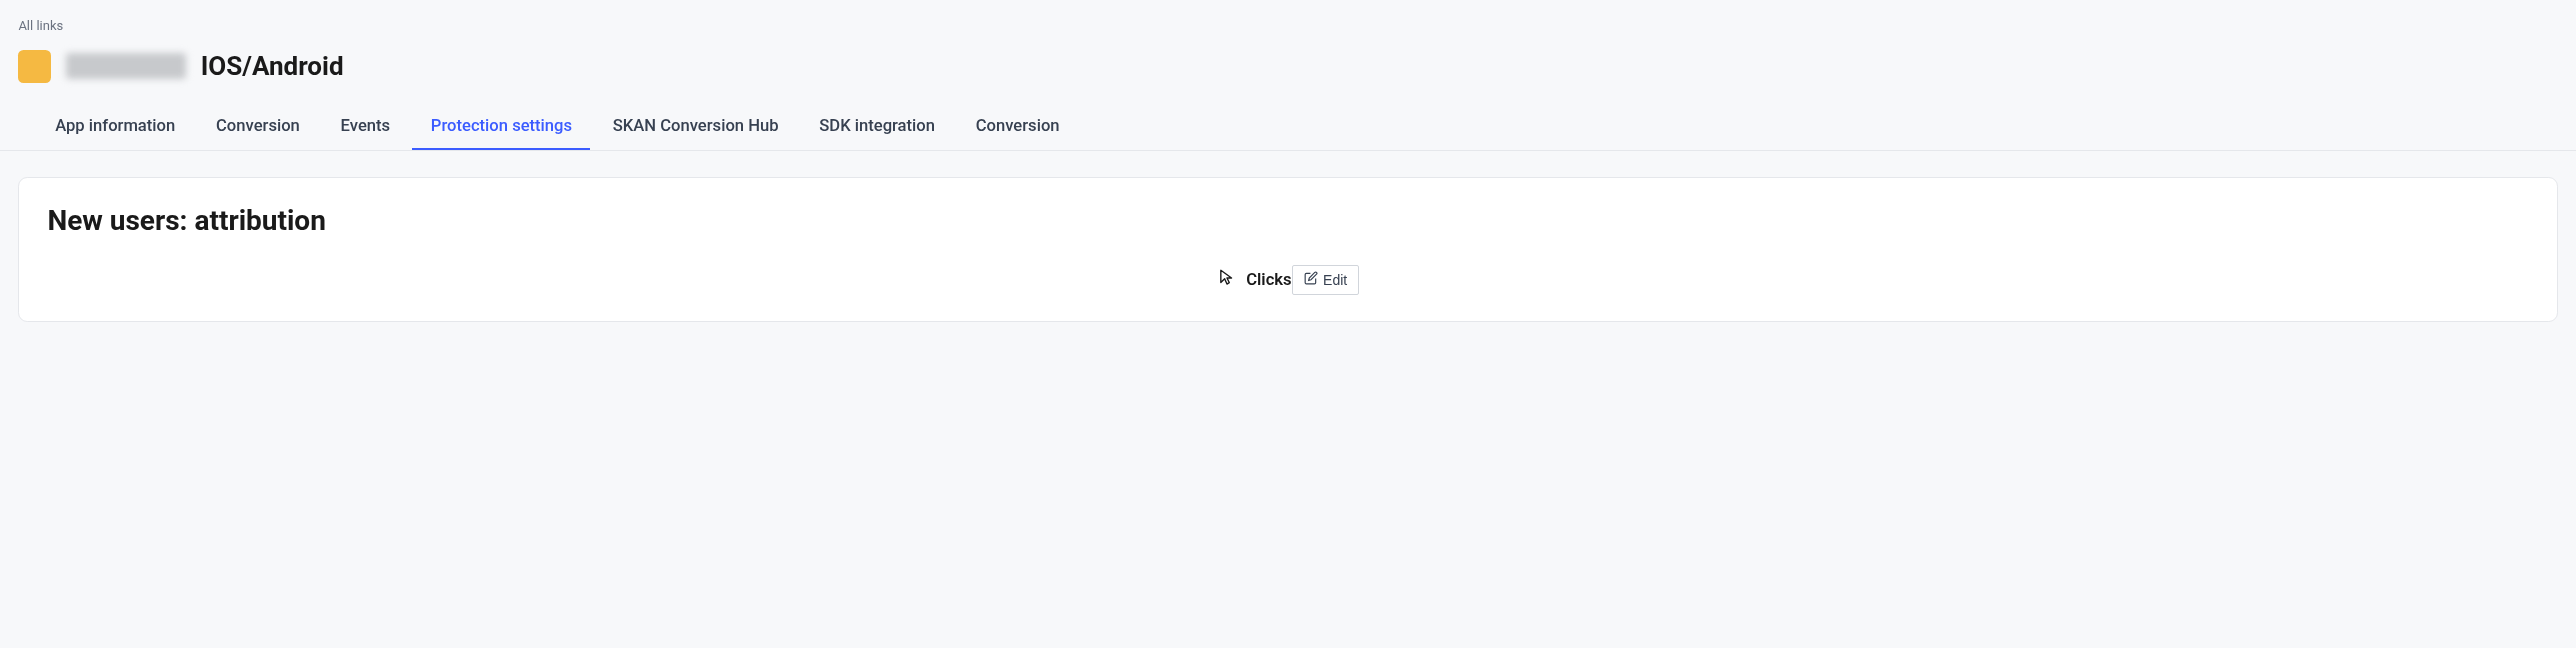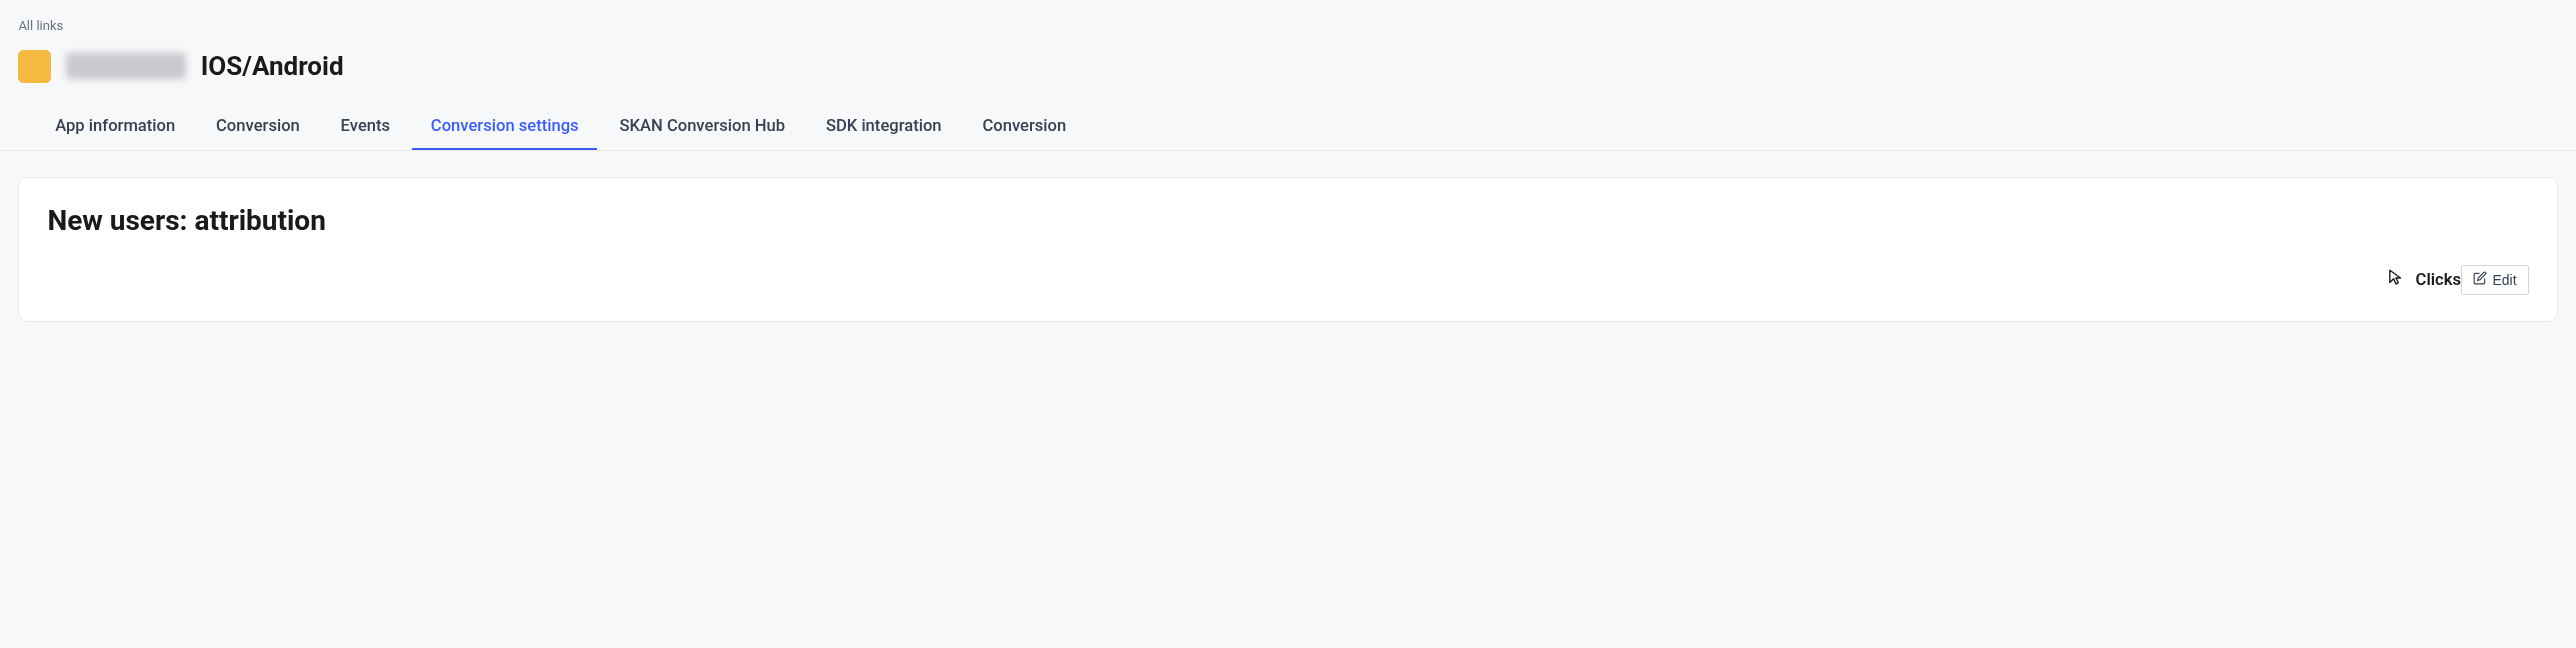--- a/index.html
+++ b/index.html
@@ -79,21 +79,21 @@
       margin-bottom: 9.2px;
     }
     .section-desc {
       font-size: 16.6px;
       color: #4b5563;
       margin-bottom: 37px;
     }
     .subsection-row {
       display: flex;
       align-items: center;
-      justify-content: flex-end;
+      justify-content: center;
       padding-top: 18.4px;
     }
     .subsection-left {
       display: flex;
       align-items: center;
       gap: 11px;
     }
     .cursor-icon svg {
       width: 18.4px;
       height: 18.4px;
@@ -136,21 +136,21 @@
   <div class="app-title-row">
     <div class="app-icon"></div>
     <div class="app-name-blur"></div>
     <div class="app-title">IOS/Android</div>
   </div>
 
   <div class="tabs">
     <div class="tab">App information</div>
     <div class="tab">Conversion</div>
     <div class="tab">Events</div>
-    <div class="tab active">Conversion settings</div>
+    <div class="tab active">Protection settings</div>
     <div class="tab">SKAN Conversion Hub</div>
     <div class="tab">SDK integration</div>
     <div class="tab">Conversion</div>
   </div>
 </div>
 
 <div class="content-card">
   <div class="section-title">New users: attribution</div>
 
   <div class="subsection-row">

